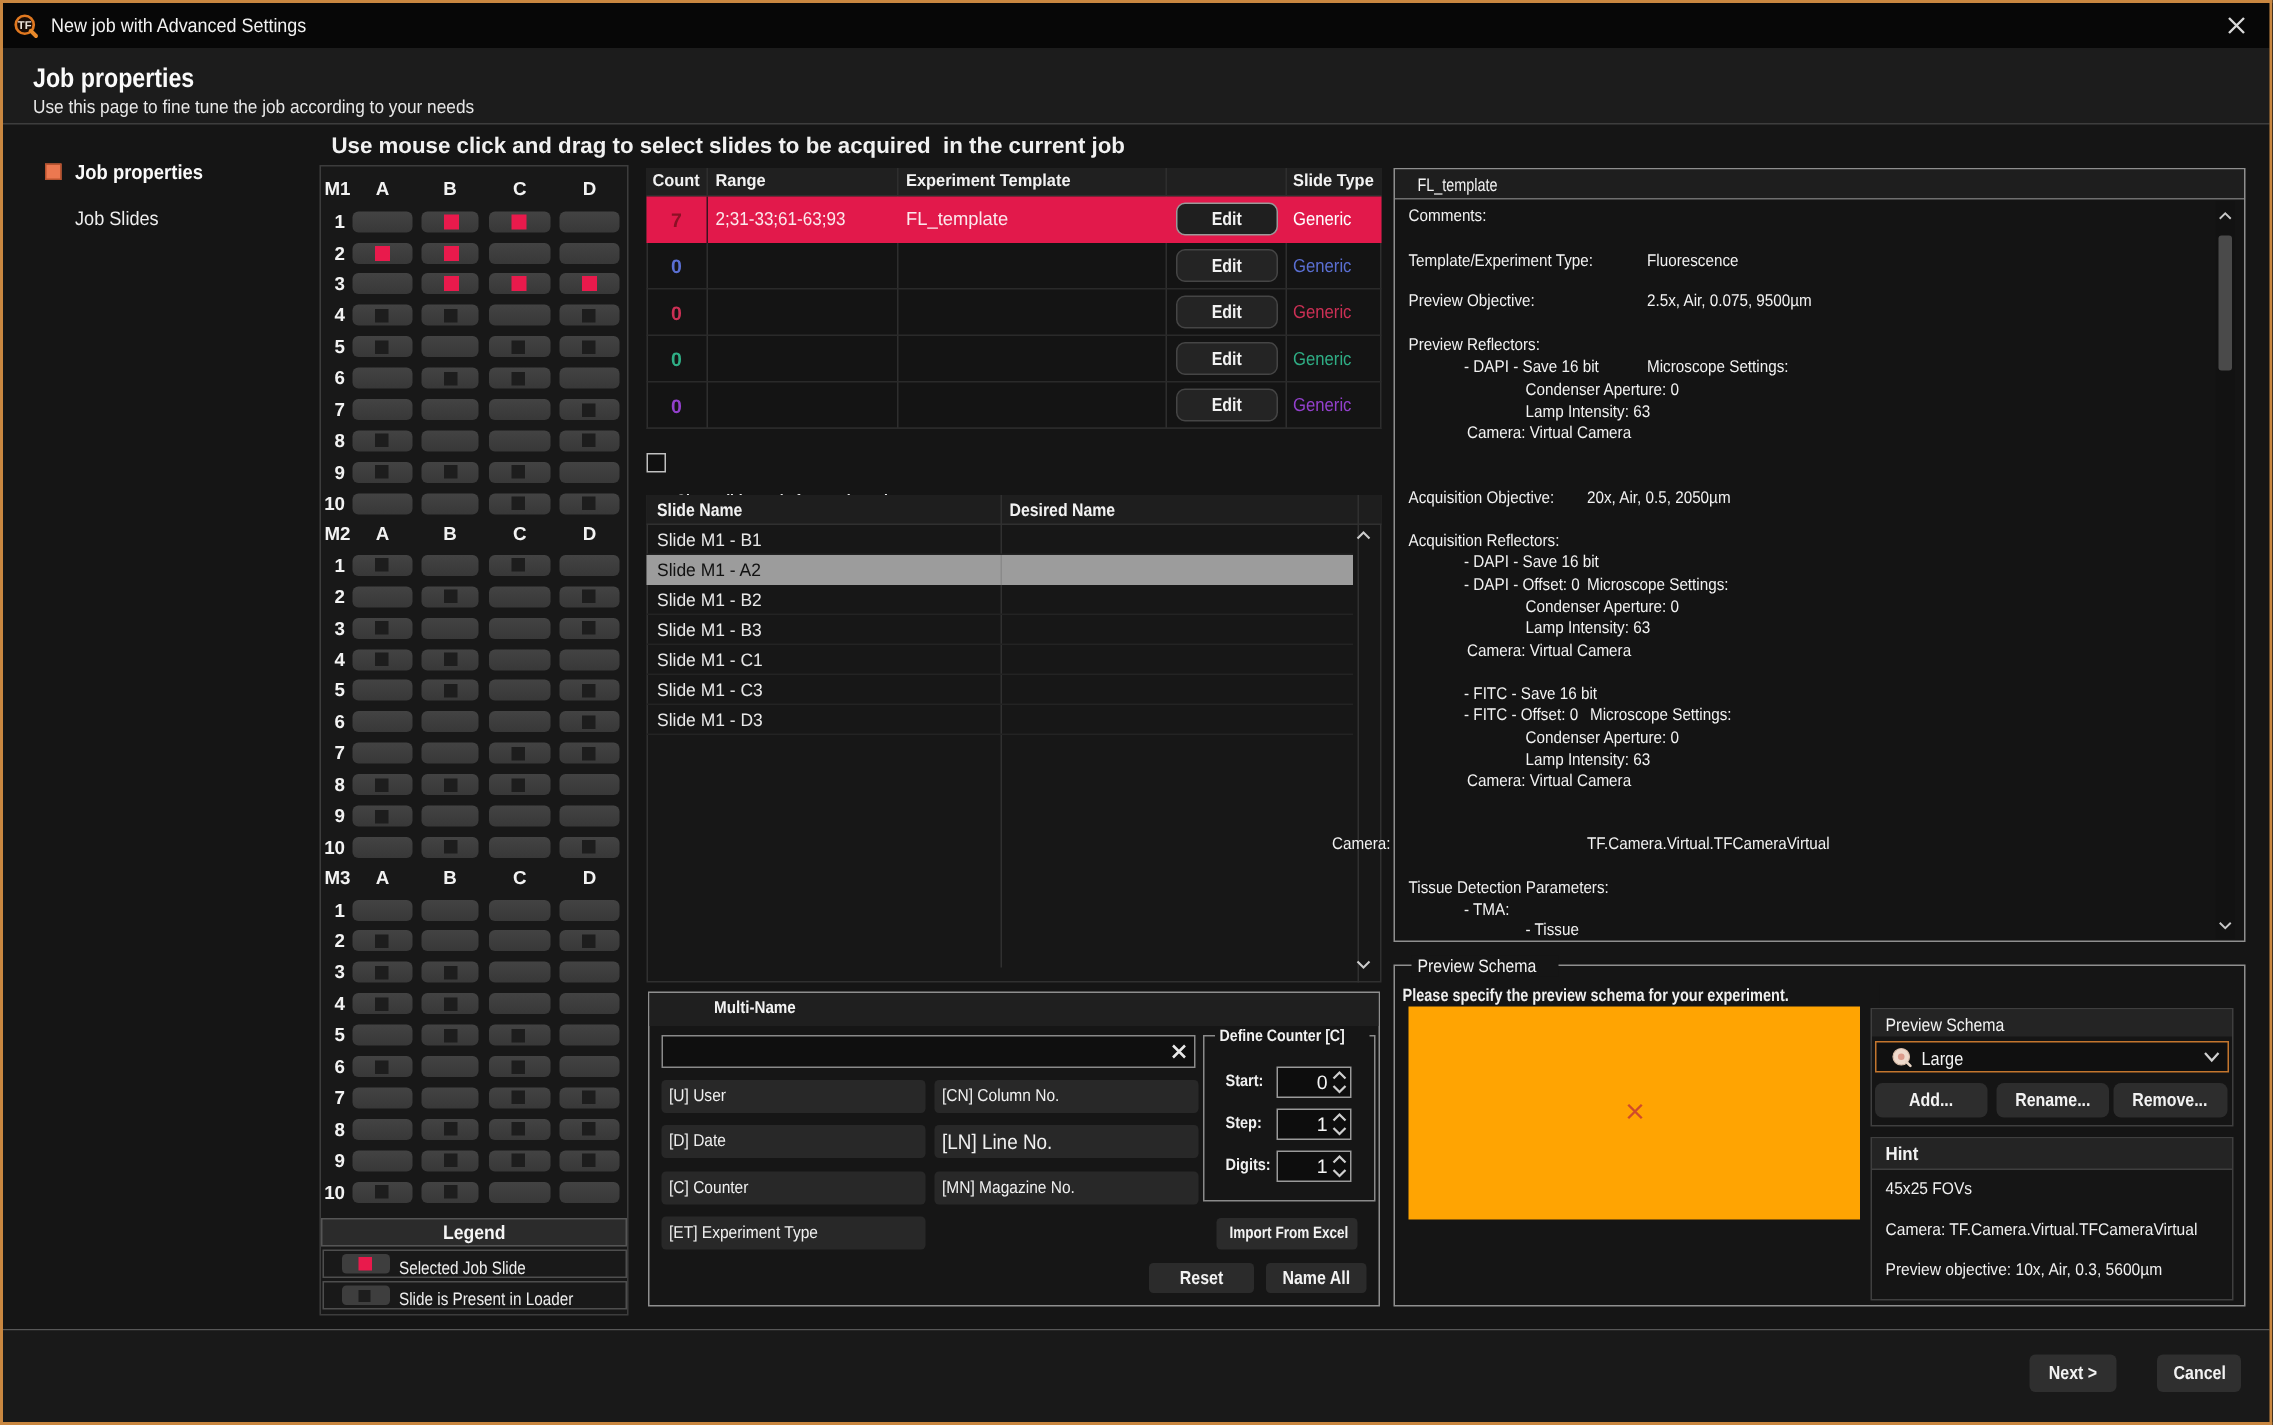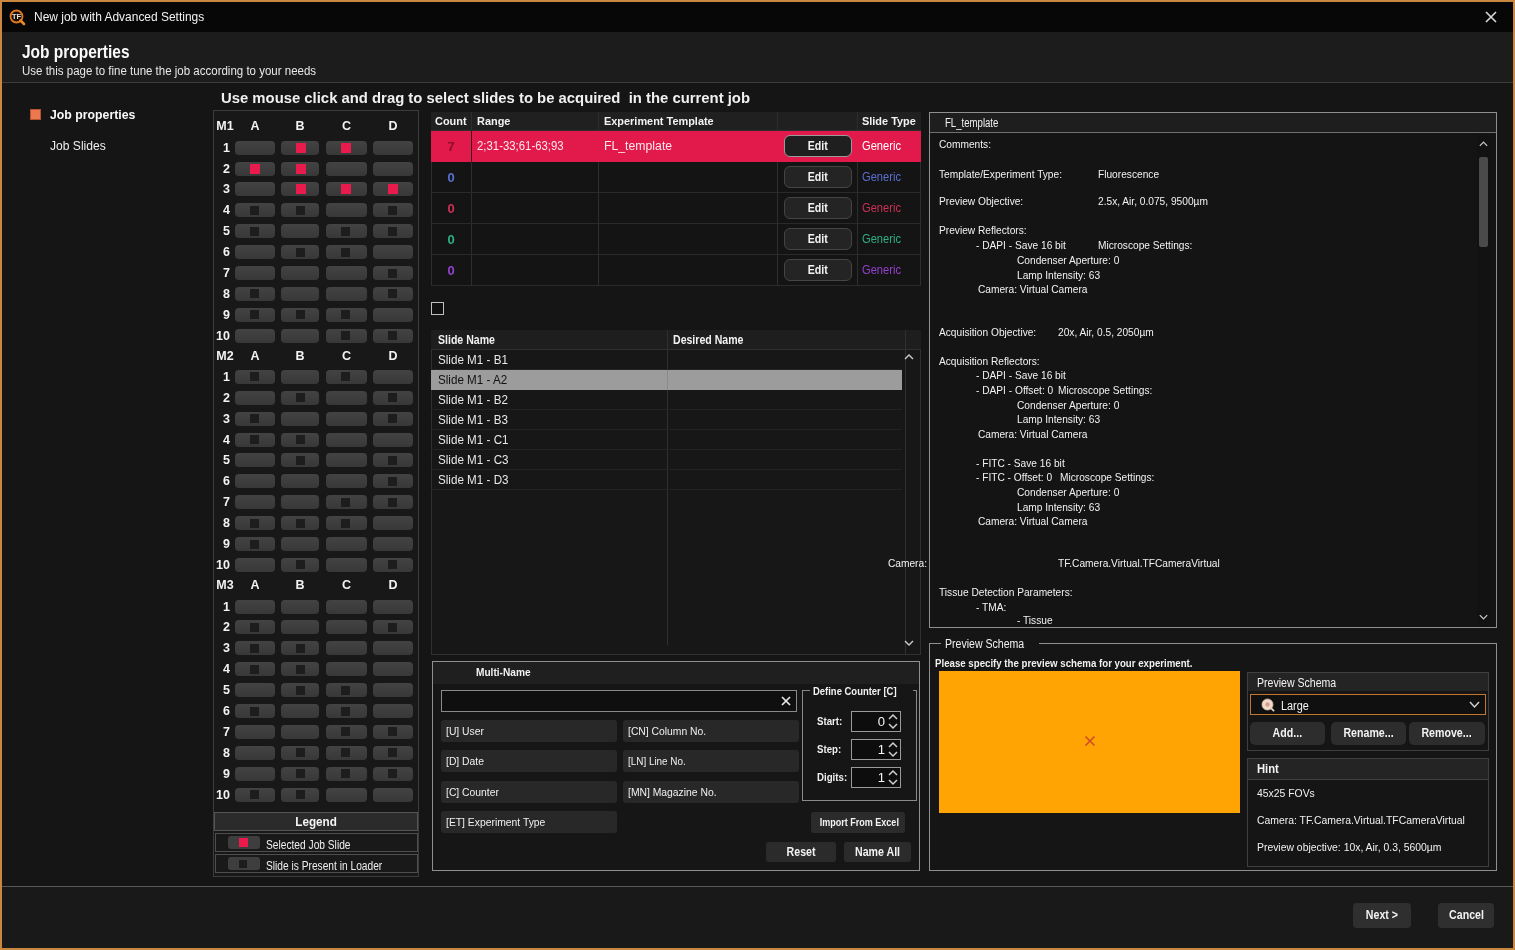--- a/index.html
+++ b/index.html
@@ -392,21 +392,21 @@
 <div style="position:absolute;left:432px;top:661px;width:488px;height:210px;border:1px solid #8f8f8f;box-sizing:border-box;background:#161616;"></div>
 <div style="position:absolute;left:433px;top:662px;width:486px;height:22px;background:#1f1f1f;"></div>
 <div style="position:absolute;left:444px;top:666px;font-size:11.5px;font-weight:bold;color:#f2f2f2;padding-left:32px;"><span style="display:inline-block;transform:scaleX(0.88);transform-origin:left top;white-space:nowrap;">Multi-Name</span></div>
 <div style="position:absolute;left:441px;top:690px;width:356px;height:22px;border:1px solid #8a8a8a;background:#0f0f0f;box-sizing:border-box;"></div>
 <svg style="position:absolute;left:780px;top:695px" width="12" height="12" viewBox="0 0 12 12">
     <path d="M2 2 L10 10 M10 2 L2 10" stroke="#e8e8e8" stroke-width="1.7"></path>
   </svg>
 <div style="position:absolute;left:441px;top:719.5px;width:176px;height:22px;border-radius:3px;background:#282828;font-size:11.5px;color:#f0f0f0;line-height:22px;padding-left:5px;box-sizing:border-box;"><span style="display:inline-block;transform:scaleX(0.9);transform-origin:left top;white-space:nowrap;">[U] User</span></div>
 <div style="position:absolute;left:623px;top:719.5px;width:176px;height:22px;border-radius:3px;background:#282828;font-size:11.5px;color:#f0f0f0;line-height:22px;padding-left:5px;box-sizing:border-box;"><span style="display:inline-block;transform:scaleX(0.9);transform-origin:left top;white-space:nowrap;">[CN] Column No.</span></div>
 <div style="position:absolute;left:441px;top:750px;width:176px;height:22px;border-radius:3px;background:#282828;font-size:11.5px;color:#f0f0f0;line-height:22px;padding-left:5px;box-sizing:border-box;"><span style="display:inline-block;transform:scaleX(0.9);transform-origin:left top;white-space:nowrap;">[D] Date</span></div>
-<div style="position:absolute;left:623px;top:750px;width:176px;height:22px;border-radius:3px;background:#282828;font-size:11px;color:#f0f0f0;line-height:22px;padding-left:5px;box-sizing:border-box;"><span style="display:inline-block;transform:scaleX(0.9);transform-origin:left top;white-space:nowrap;">[LN] Line No.</span></div>
+<div style="position:absolute;left:623px;top:750px;width:176px;height:22px;border-radius:3px;background:#282828;font-size:14px;color:#f0f0f0;line-height:22px;padding-left:5px;box-sizing:border-box;"><span style="display:inline-block;transform:scaleX(0.9);transform-origin:left top;white-space:nowrap;">[LN] Line No.</span></div>
 <div style="position:absolute;left:441px;top:780.5px;width:176px;height:22px;border-radius:3px;background:#282828;font-size:11.5px;color:#f0f0f0;line-height:22px;padding-left:5px;box-sizing:border-box;"><span style="display:inline-block;transform:scaleX(0.9);transform-origin:left top;white-space:nowrap;">[C] Counter</span></div>
 <div style="position:absolute;left:623px;top:780.5px;width:176px;height:22px;border-radius:3px;background:#282828;font-size:11.5px;color:#f0f0f0;line-height:22px;padding-left:5px;box-sizing:border-box;"><span style="display:inline-block;transform:scaleX(0.9);transform-origin:left top;white-space:nowrap;">[MN] Magazine No.</span></div>
 <div style="position:absolute;left:441px;top:811px;width:176px;height:22px;border-radius:3px;background:#282828;font-size:11.5px;color:#f0f0f0;line-height:22px;padding-left:5px;box-sizing:border-box;"><span style="display:inline-block;transform:scaleX(0.9);transform-origin:left top;white-space:nowrap;">[ET] Experiment Type</span></div>
 <div style="position:absolute;left:802px;top:690px;width:115px;height:111px;border:1px solid #8a8a8a;box-sizing:border-box;"></div>
 <div style="position:absolute;left:810px;top:685px;background:#161616;padding:0 3px;font-size:11px;font-weight:bold;color:#f2f2f2;"><span style="display:inline-block;transform:scaleX(0.86);transform-origin:left top;white-space:nowrap;">Define Counter [C]</span></div>
 <div style="position:absolute;left:817px;top:714.5px;font-size:11px;font-weight:bold;color:#f0f0f0;"><span style="display:inline-block;transform:scaleX(0.88);transform-origin:left top;white-space:nowrap;">Start:</span></div>
 <div style="position:absolute;left:851px;top:710.5px;width:50px;height:21px;border:1px solid #9a9a9a;background:#0d0d0d;box-sizing:border-box;"></div>
 <div style="position:absolute;left:851px;top:713.5px;width:34px;text-align:right;font-size:13px;color:#f5f5f5;">0</div>
 <svg style="position:absolute;left:887px;top:712.5px" width="12" height="17" viewBox="0 0 12 17">
 <path d="M2 6 L6 2 L10 6" stroke="#cfcfcf" stroke-width="1.5" fill="none"></path>

